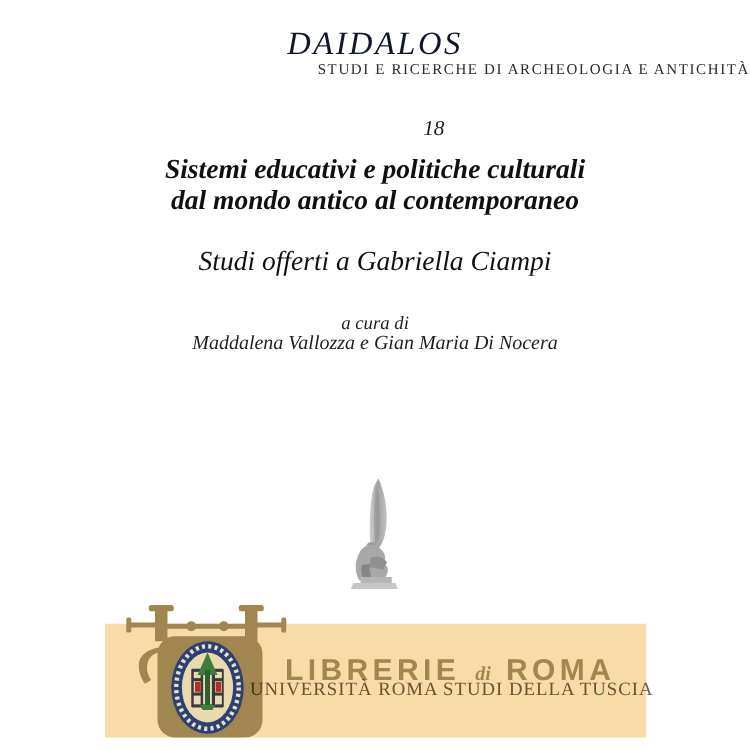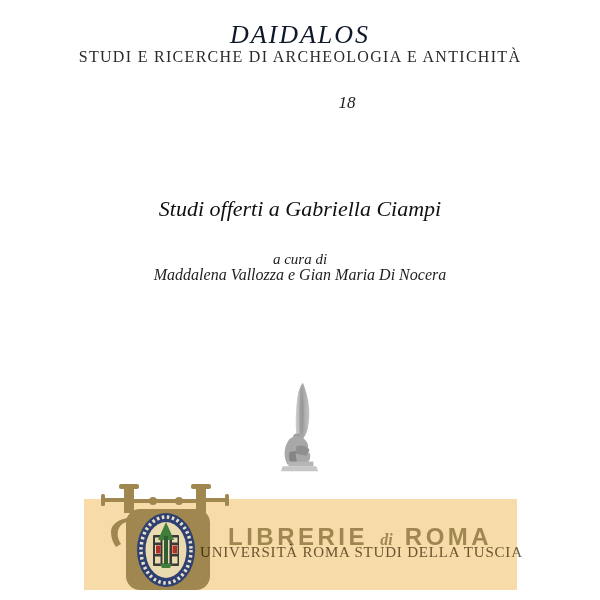--- a/index.html
+++ b/index.html
@@ -2,21 +2,21 @@
 <html><head>
 <meta charset="utf-8">
 <style>
   html,body{margin:0;padding:0;background:#ffffff;}
   .page{
     position:relative;width:600px;height:600px;background:#ffffff;
     overflow:hidden;font-family:"Liberation Serif",serif;
   }
   .centered-line{position:absolute;left:0;width:600px;text-align:center;white-space:nowrap;}
   .series-title{top:20px;font-style:italic;font-size:26px;letter-spacing:2px;color:#0f172a;}
-  .series-subtitle{top:48px;font-size:16px;letter-spacing:1.3px;color:#2a2a2a;}
+  .series-subtitle{top:48px;font-size:12px;letter-spacing:1.3px;color:#2a2a2a;text-align:right;}
   .issue-number{top:93px;font-style:italic;font-size:17px;color:#1c1c1c;padding-left:47px;}
   .main-title{top:122px;font-weight:bold;font-style:italic;font-size:22px;color:#101010;line-height:25px;}
   .dedication{top:196px;font-weight:normal;font-style:italic;font-size:22px;color:#101010;}
   .edited-label{top:251px;font-style:italic;font-size:15px;color:#1e1e1e;}
   .editors{top:266px;font-style:italic;font-size:16px;color:#1e1e1e;}
 
   .statue{position:absolute;left:275px;top:380px;width:48px;height:93px;filter:blur(0.4px);}
 
   .footer-band{position:absolute;left:84px;top:499px;width:433px;height:91px;z-index:1;}
   .press-logo{position:absolute;left:100px;top:484px;width:130px;height:108px;z-index:2;}
@@ -37,20 +37,24 @@
 </style>
 </head>
 <body>
 
 <div class="page">
 
   <div class="centered-line series-title">DAIDALOS</div>
   <div class="centered-line series-subtitle">STUDI E RICERCHE DI ARCHEOLOGIA E ANTICHITÀ</div>
   <div class="centered-line issue-number">18</div>
 
+  <div class="centered-line main-title">
+    <span>Sistemi educativi e politiche culturali</span><br>
+    <span>dal mondo antico al contemporaneo</span>
+  </div>
   <div class="centered-line dedication">Studi offerti a Gabriella Ciampi</div>
 
   <div class="centered-line edited-label">a cura di</div>
   <div class="centered-line editors">Maddalena Vallozza e Gian Maria Di Nocera</div>
 
   <svg class="statue" viewBox="0 0 50 95" xmlns="http://www.w3.org/2000/svg">
     <defs>
       <linearGradient id="wingGrad" x1="0" y1="0" x2="1" y2="0">
         <stop offset="0" stop-color="#cfcfcf"></stop>
         <stop offset="0.5" stop-color="#a3a3a3"></stop>

